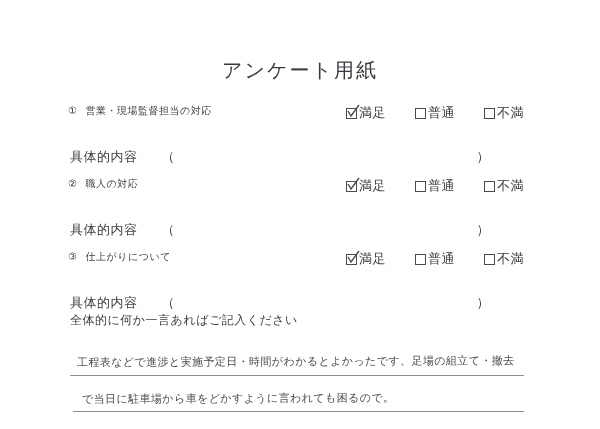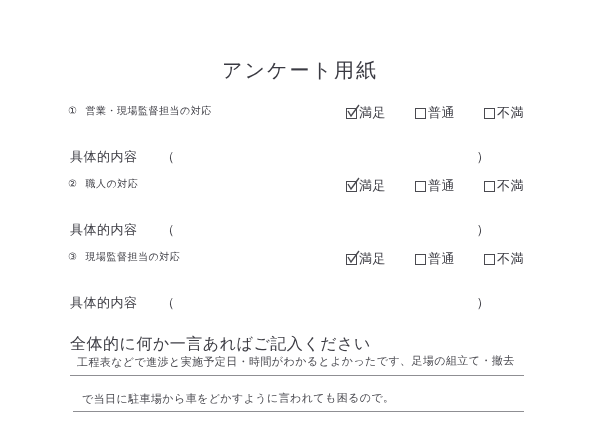--- a/index.html
+++ b/index.html
@@ -63,22 +63,22 @@
     display: flex;
     font-size: 13px;
     letter-spacing: 0.5px;
     margin-top: 8px;
   }
   .detail-open { margin-left: 24px; }
   .detail-spacer { flex: 1; }
   .overall {
     position: absolute;
     left: 70px;
-    top: 334px;
-    font-size: 16px;
+    top: 312px;
+    font-size: 12px;
     letter-spacing: 0.5px;
   }
   .hw {
     position: absolute;
     font-family: "DejaVu Sans", sans-serif;
     font-size: 11px;
     letter-spacing: 0.4px;
     color: #4a4a50;
     white-space: nowrap;
     transform: rotate(-0.25deg);
@@ -150,21 +150,21 @@
     </span>
   </div>
   <div class="detail-row" style="top:213px">
     <span>具体的内容</span>
     <span class="detail-open">（</span>
     <span class="detail-spacer"></span>
     <span>）</span>
   </div>
 
   <div class="q-row" style="top:250px">
-    <span class="q-num">③</span><span>現場監督担当の対応</span>
+    <span class="q-num">③</span><span>仕上がりについて</span>
   </div>
   <div class="ratings" style="top:250px">
     <span class="opt">
       <span class="cb">
         <svg width="16" height="17">
             <polyline points="2,7 5,12 13,1" fill="none" stroke="#4a4a50" stroke-width="1.4"></polyline>
           </svg>
       </span>
       <span>満足</span>
     </span>

